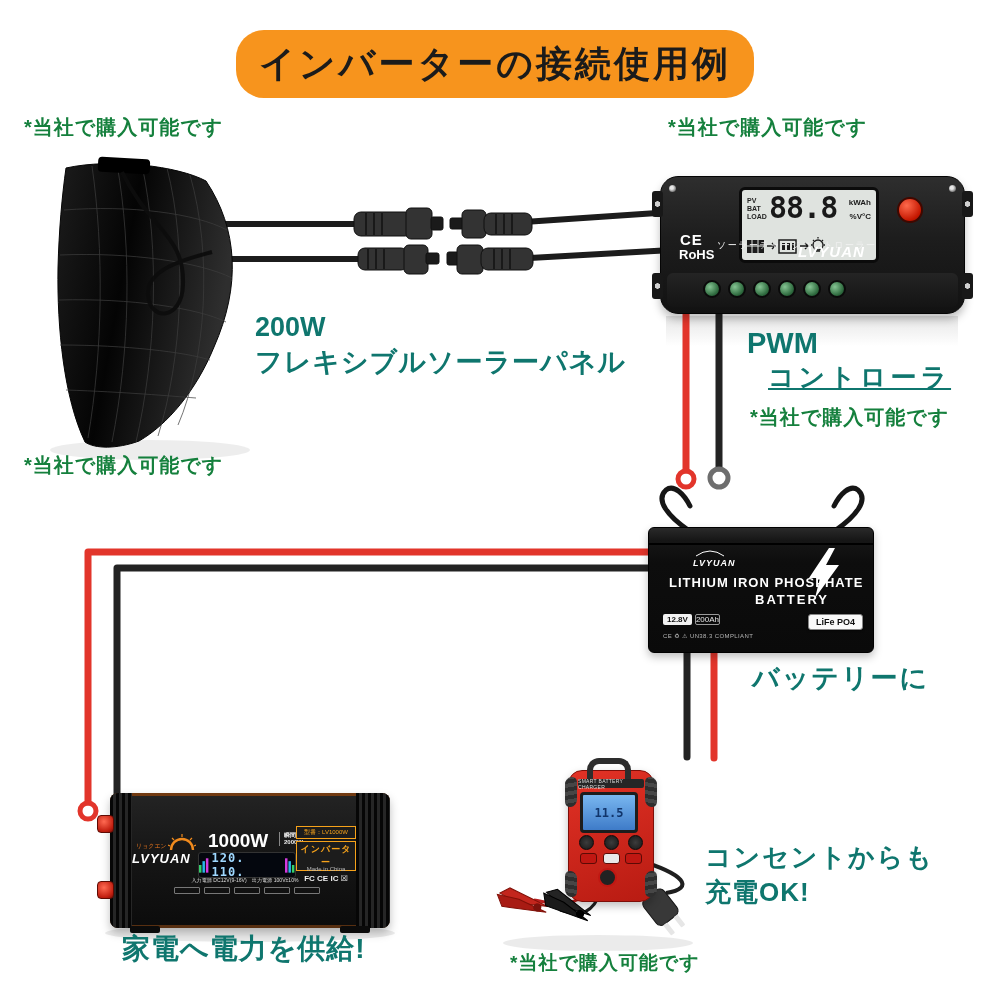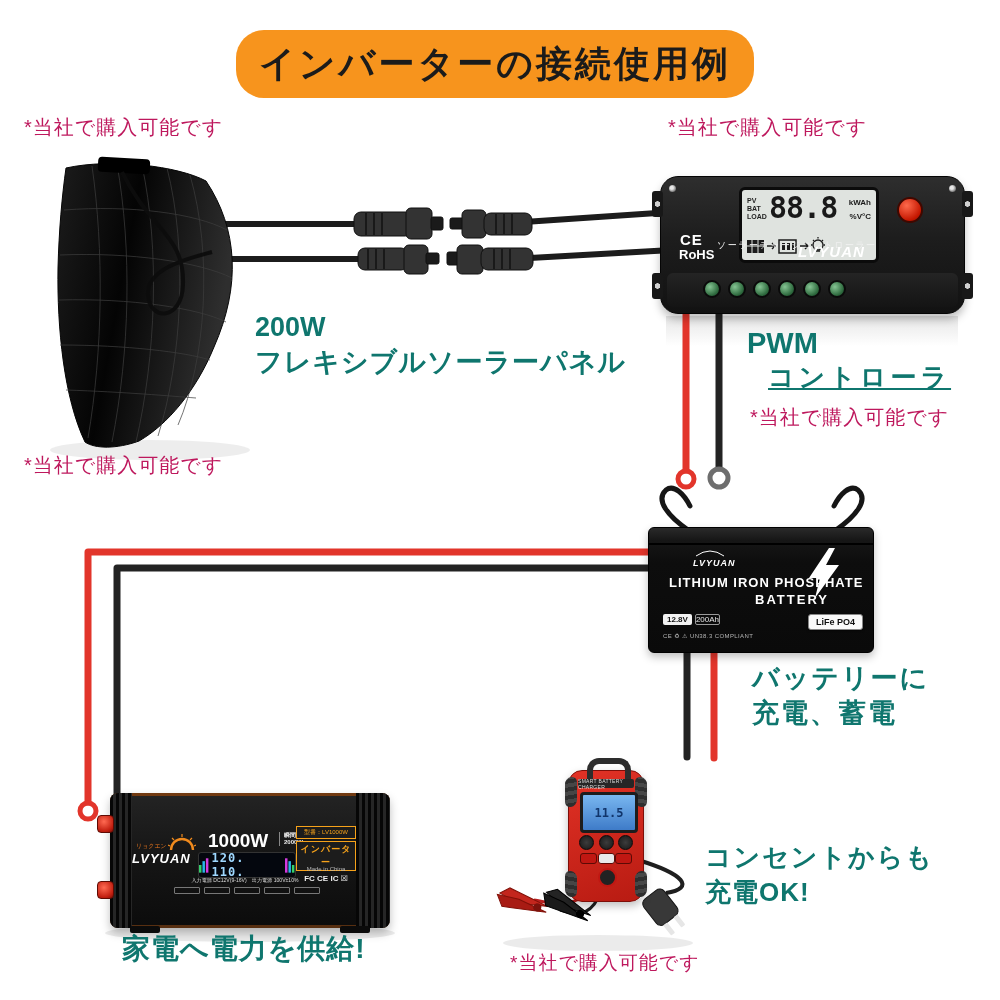--- a/index.html
+++ b/index.html
@@ -1,21 +1,21 @@
 <!DOCTYPE html>
 <html><head>
 <meta charset="utf-8">
 <style>
   html,body{margin:0;padding:0;background:#fff;}
   .stage{position:relative;width:1000px;height:1000px;background:#fff;overflow:hidden;
          font-family:"Liberation Sans","DejaVu Sans",sans-serif;}
   .layer{position:absolute;left:0;top:0;z-index:1;}
   .device{position:absolute;z-index:2;}
   .txt{position:absolute;z-index:3;white-space:nowrap;}
-  .note{color:#be185d;font-size:20px;letter-spacing:1px;}
+  .note{color:#15803d;font-size:20px;letter-spacing:1px;font-weight:bold;}
   .big{color:#0f766e;font-weight:800;}
 
   
   .title{left:236px;top:30px;width:518px;height:68px;background:#F7941D;border-radius:28px;
          display:flex;align-items:center;justify-content:center;font-size:36px;font-weight:800;
          color:#1b1b1b;letter-spacing:3px;z-index:3;position:absolute;}
 
   
   .ctrl{left:660px;top:176px;width:303px;height:136px;border-radius:18px;
         background:linear-gradient(180deg,#2e2e2e 0%,#1d1d1d 45%,#121212 100%);
@@ -88,21 +88,21 @@
         padding:1px 0;background:#1c1c1c;letter-spacing:1px;}
   .inv-made{position:absolute;left:164px;top:70px;width:60px;text-align:center;color:#bbb;font-size:6px;}
   .inv-certs{position:absolute;left:164px;top:78px;width:60px;text-align:center;color:#eee;font-size:8px;font-weight:700;}
   .inv-knob{position:absolute;left:-13px;width:15px;height:16px;border-radius:4px;border:1px solid #5e0b04;
         background:radial-gradient(circle at 40% 35%,#ff6a52,#c21f10 70%,#7c0f06);}
   .inv-foot{position:absolute;bottom:-5px;width:30px;height:7px;background:#0b0b0b;border-radius:2px;}
 
   
   .chg{left:568px;top:770px;width:74px;height:130px;border-radius:14px;
        background:linear-gradient(160deg,#e23226,#b81b12);border:1px solid #7e0e08;
-       box-shadow:0 4px 8px rgba(0,0,0,.25);}
+       box-shadow:0 4px 8px rgba(0,0,0,.25);padding-left:10px;}
   .chg-handle{position:absolute;left:18px;top:-13px;width:32px;height:16px;border:6px solid #2d2d2d;
        border-bottom:none;border-radius:12px 12px 0 0;}
   .bump{position:absolute;width:12px;border-radius:6px;
        background:repeating-linear-gradient(0deg,#2e2e2e 0 4px,#464646 4px 8px);}
   .chg-head{position:absolute;left:9px;top:8px;right:9px;height:9px;background:#262626;border-radius:2px;
        display:flex;align-items:center;justify-content:center;color:#ddd;font-size:5px;letter-spacing:.3px;}
   .chg-lcd{position:absolute;left:11px;top:21px;width:52px;height:35px;border:3px solid #1d1d1d;border-radius:4px;
        background:linear-gradient(180deg,#79b7f0,#3e7bc8);display:flex;align-items:center;justify-content:center;
        font-family:"DejaVu Sans Mono",monospace;font-size:12px;font-weight:700;color:#11356b;}
   .chg-row1{position:absolute;left:10px;top:64px;right:10px;display:flex;justify-content:space-between;}
@@ -390,20 +390,19 @@
   <div class="txt note" style="left:750px;top:404px;">*当社で購入可能です</div>
   <div class="txt note" style="left:510px;top:950px;font-size:19px;">*当社で購入可能です</div>
 
   <div class="txt big" style="left:255px;top:312px;font-size:27px;">200W</div>
   <div class="txt big" style="left:255px;top:344px;font-size:27px;letter-spacing:1px;">フレキシブルソーラーパネル</div>
 
   <div class="txt big" style="left:747px;top:327px;font-size:29px;">PWM</div>
   <div class="txt big" style="left:768px;top:360px;font-size:26px;letter-spacing:4px;text-decoration:underline;">コントローラ</div>
 
   <div class="txt big" style="left:752px;top:660px;font-size:27px;letter-spacing:2px;">バッテリーに</div>
-  <div class="txt big" style="left:752px;top:695px;font-size:27px;letter-spacing:2px;">充電、蓄電</div>
 
   <div class="txt big" style="left:705px;top:840px;font-size:26px;letter-spacing:2px;">コンセントからも</div>
   <div class="txt big" style="left:705px;top:875px;font-size:26px;letter-spacing:1px;">充電OK!</div>
 
   <div class="txt big" style="left:122px;top:930px;font-size:28px;letter-spacing:1px;">家電へ電力を供給!</div>
 
 </div>
 
 </body></html>

